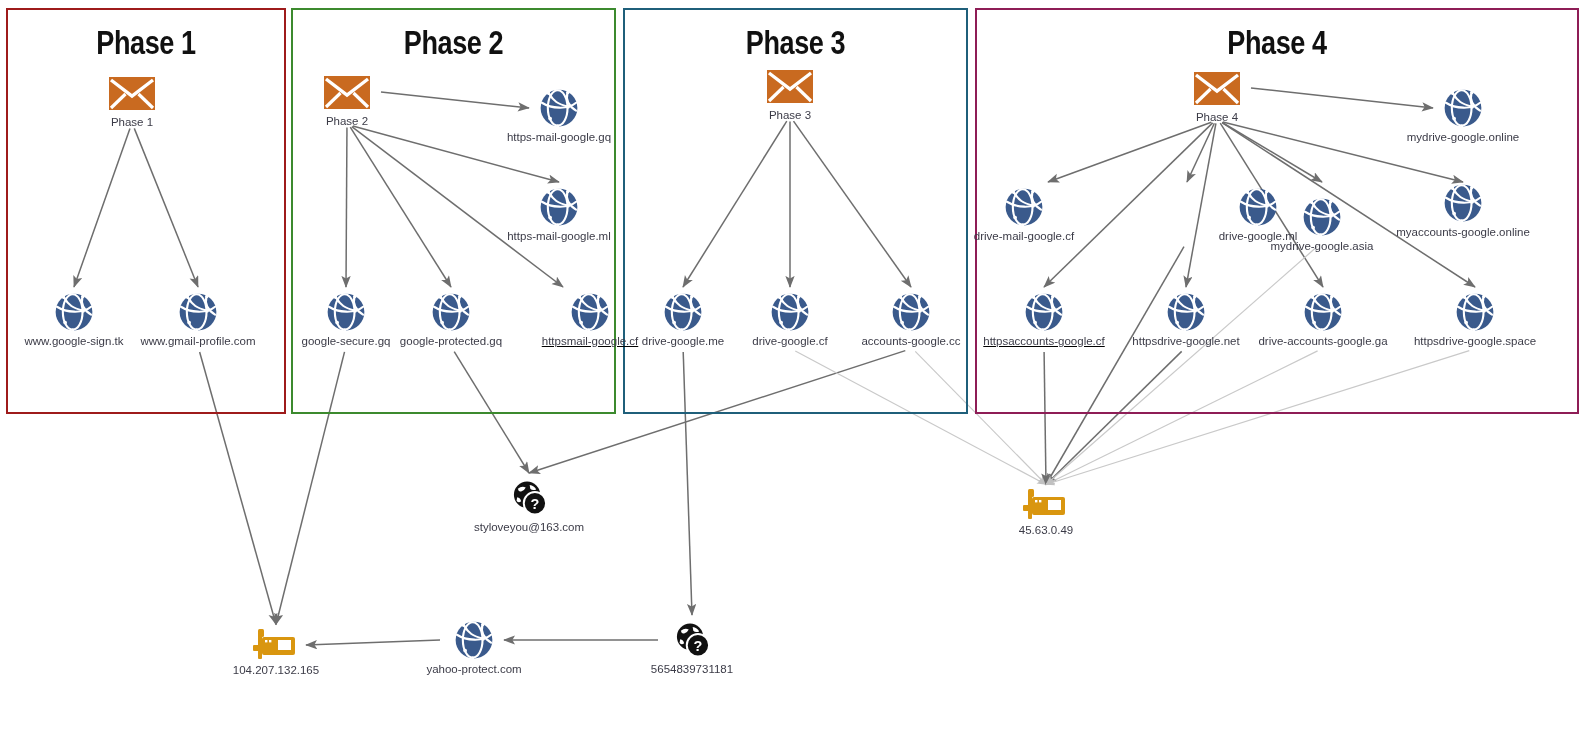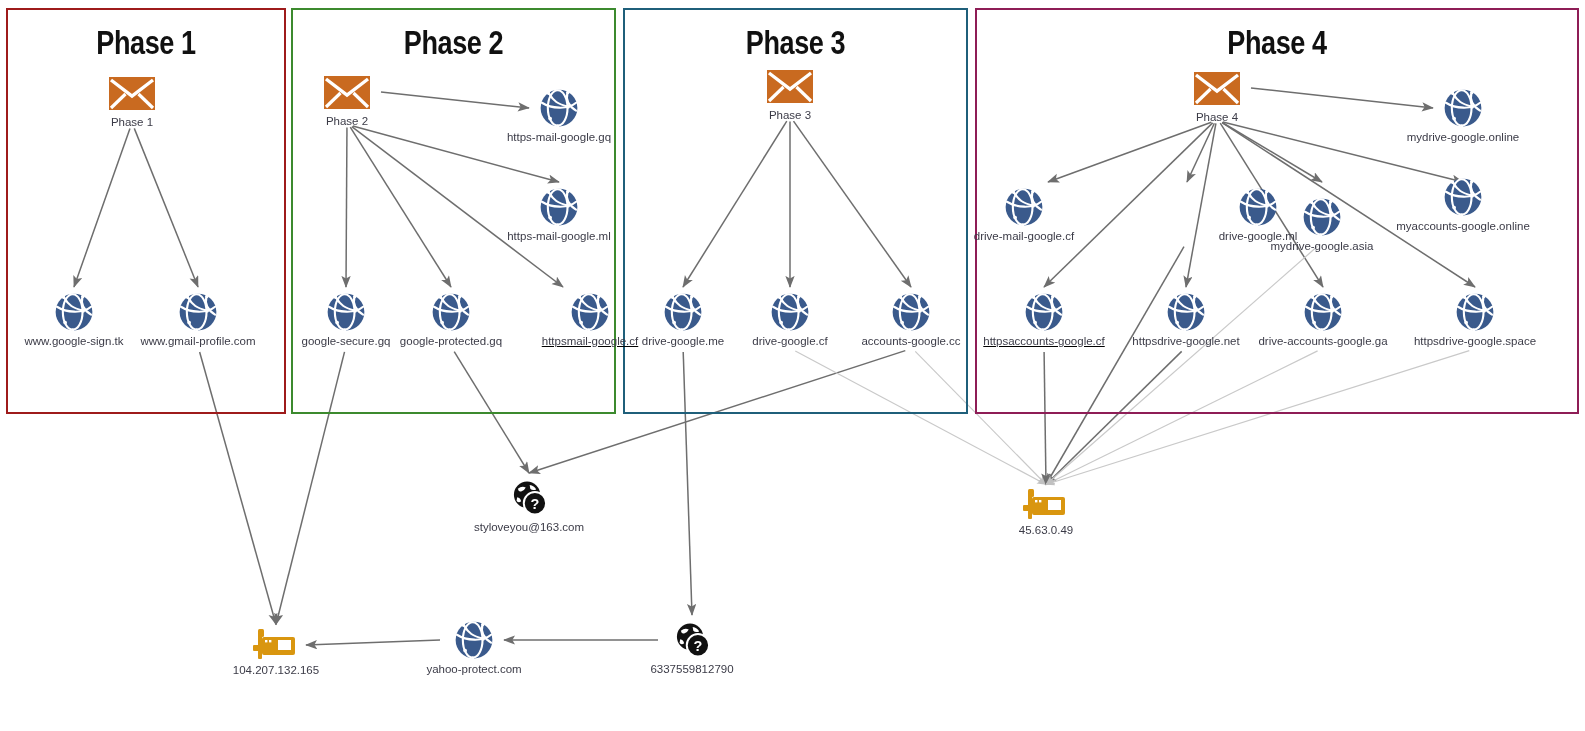--- a/index.html
+++ b/index.html
@@ -424,21 +424,21 @@
               <circle cx="45.5" cy="30" r="3.2"></circle>
               <circle cx="16" cy="9.5" r="2.6"></circle>
               <circle cx="45.5" cy="8.5" r="2.6"></circle>
               <circle cx="18.5" cy="48" r="2.8"></circle>
               <circle cx="30" cy="59" r="2.4"></circle>
             </g>
           </svg>
         </span>
         <span class="label">mydrive-google.asia</span>
       </div>
-      <div class="node xwide" style="left: 1463px; top: 176px;">
+      <div class="node xwide" style="left: 1463px; top: 182px;">
         <span class="glyph">
           <svg class="ico-globe" width="42" height="42" viewBox="0 0 64 64">
             <circle cx="32" cy="32" r="28" fill="#3a5a8c"></circle>
             <g fill="none" stroke="#ffffff" stroke-width="3.2" stroke-linecap="round">
               <ellipse cx="30" cy="32" rx="15" ry="27"></ellipse>
               <path d="M6 24 C20 33 45 35 58 24"></path>
               <path d="M16 9 C24 22 30 26 46 30"></path>
               <path d="M45 8 C42 20 48 30 58 36"></path>
             </g>
             <g fill="#ffffff">
@@ -628,16 +628,16 @@
             <g fill="#ffffff">
               <path d="M15 18 q6 -5 12 -2 q-2 5 -7 6 q-4 1 -5 -4z"></path>
               <path d="M33 12 q7 1 10 7 q-6 2 -9 -1z"></path>
               <path d="M14 31 q5 1 6 6 q-4 3 -7 -1z"></path>
               <path d="M31 34 q5 -3 9 1 q-3 5 -8 3z"></path>
             </g>
             <circle cx="41" cy="40" r="17" fill="#111111" stroke="#ffffff" stroke-width="3"></circle>
             <text x="41" y="48" font-family="Liberation Sans, sans-serif" font-size="22" font-weight="bold" fill="#ffffff" text-anchor="middle">?</text>
           </svg>
         </span>
-        <span class="label">6337559812790</span>
+        <span class="label">5654839731181</span>
       </div>
     </div>
 </div>
 
 </body></html>

